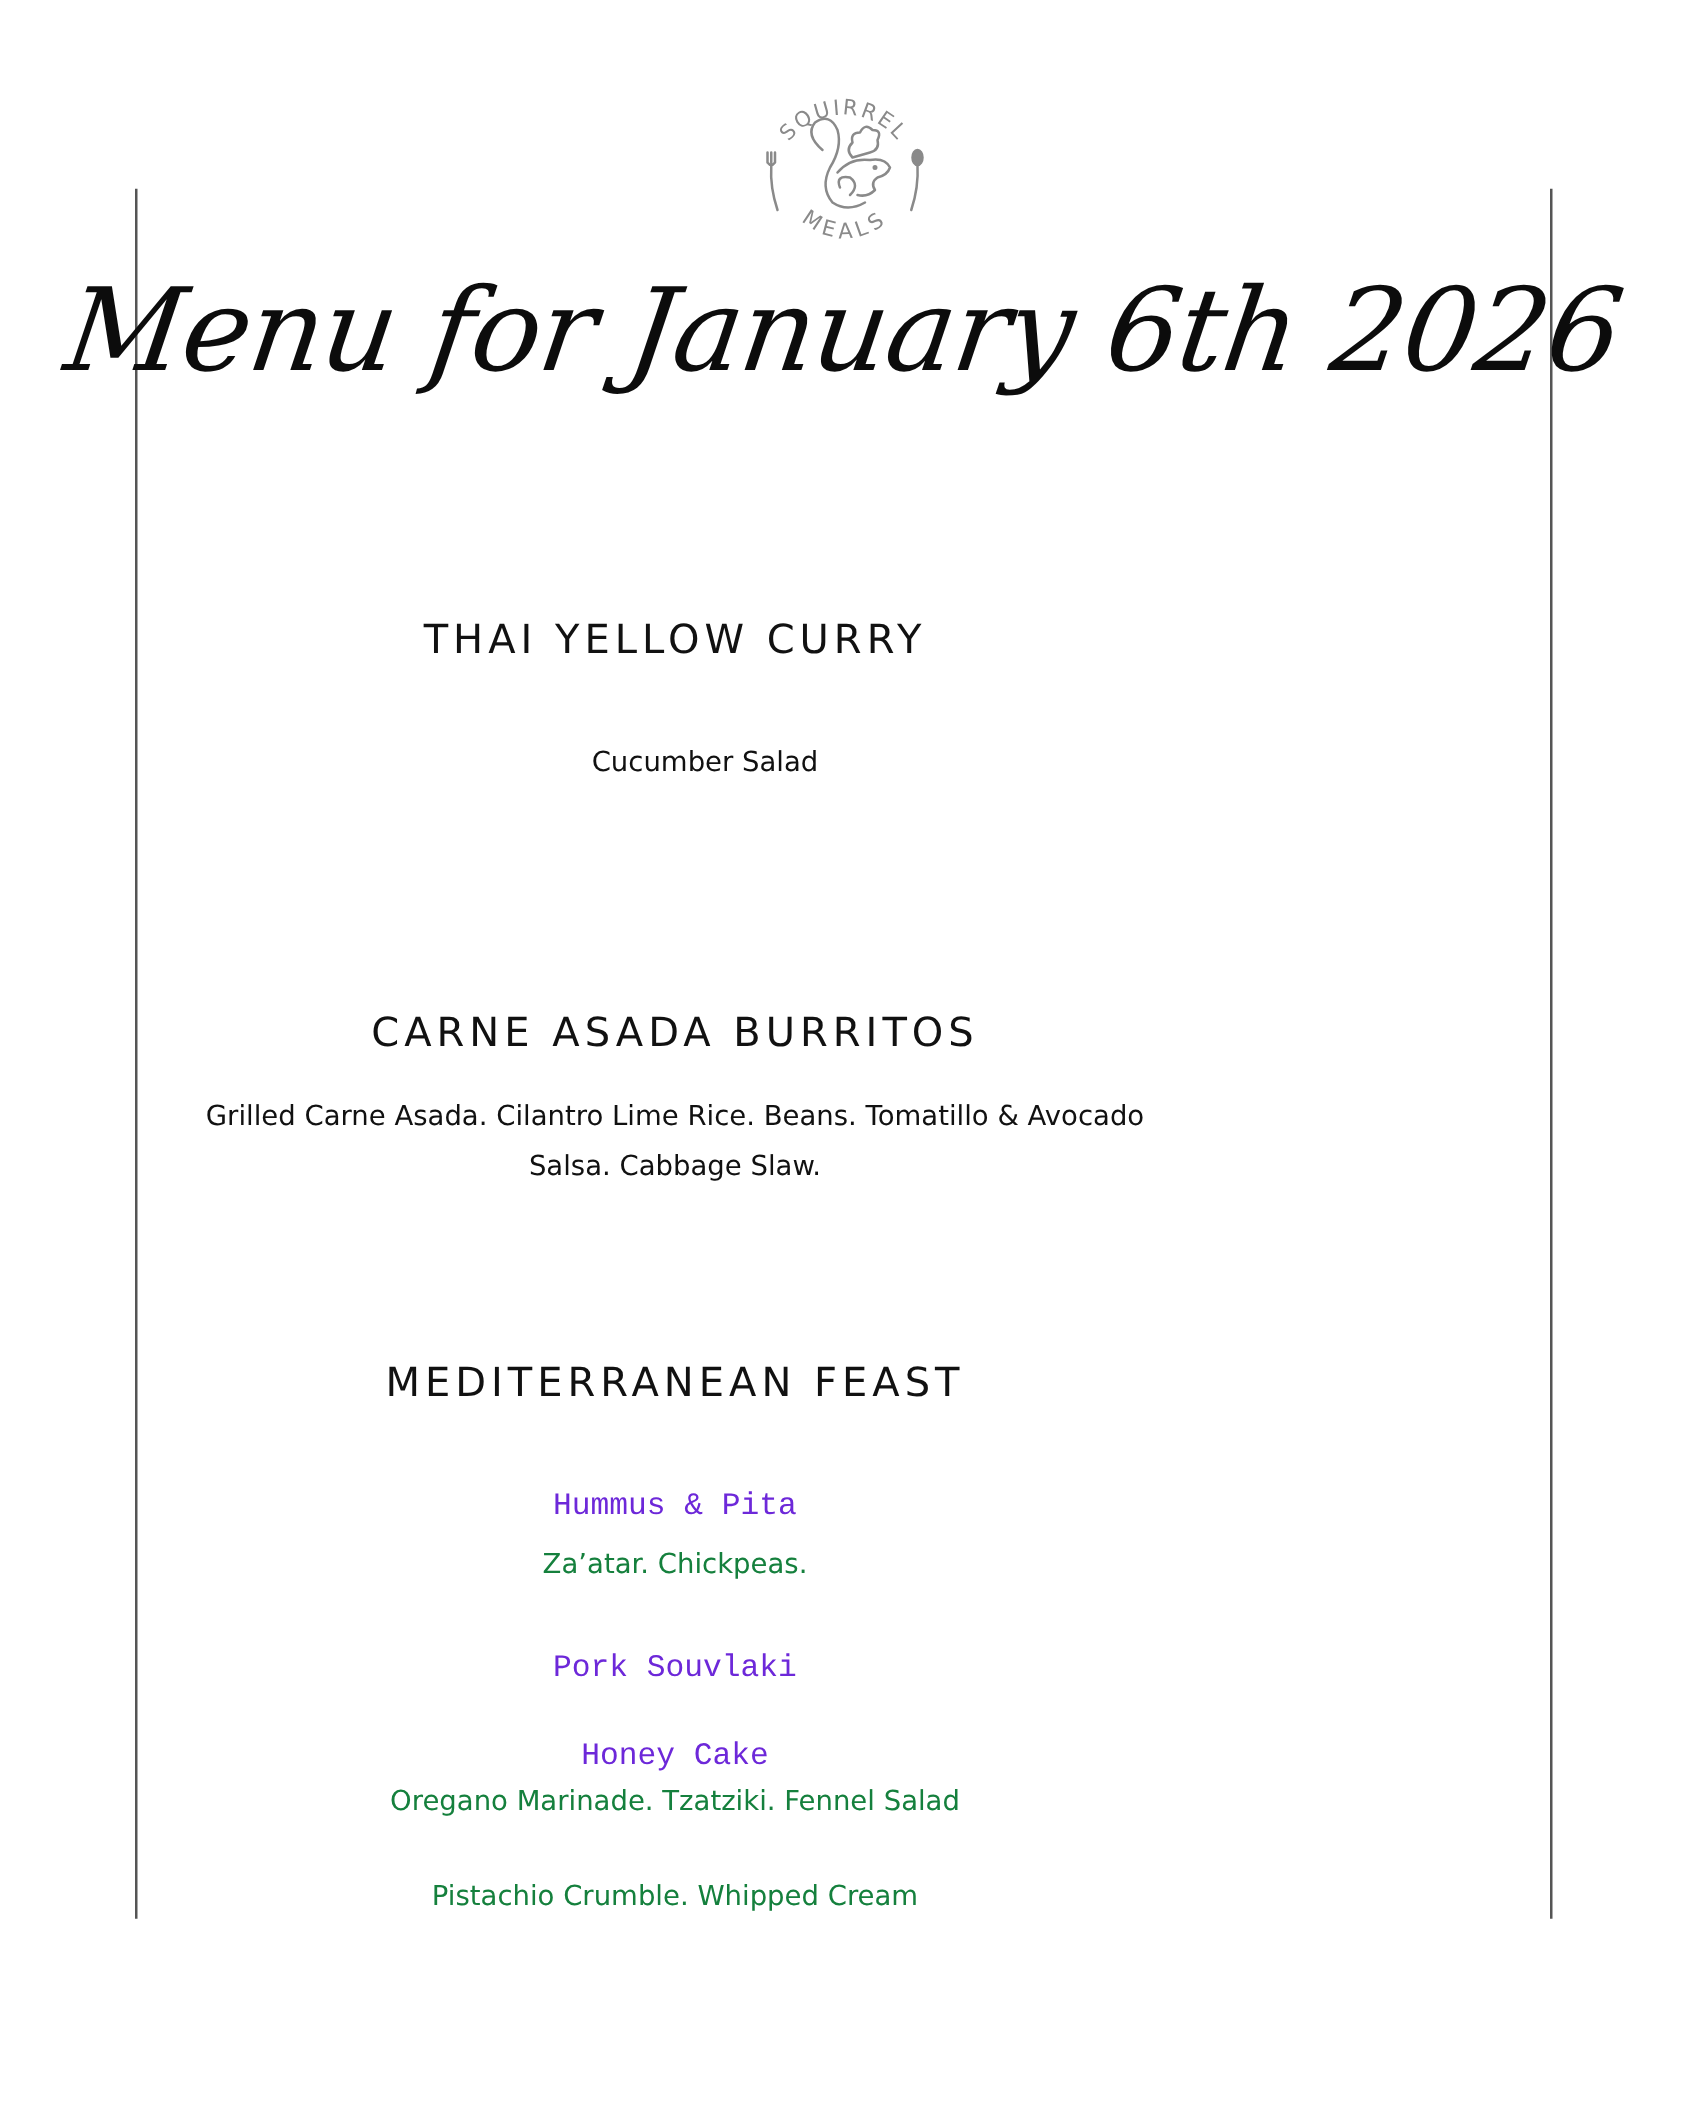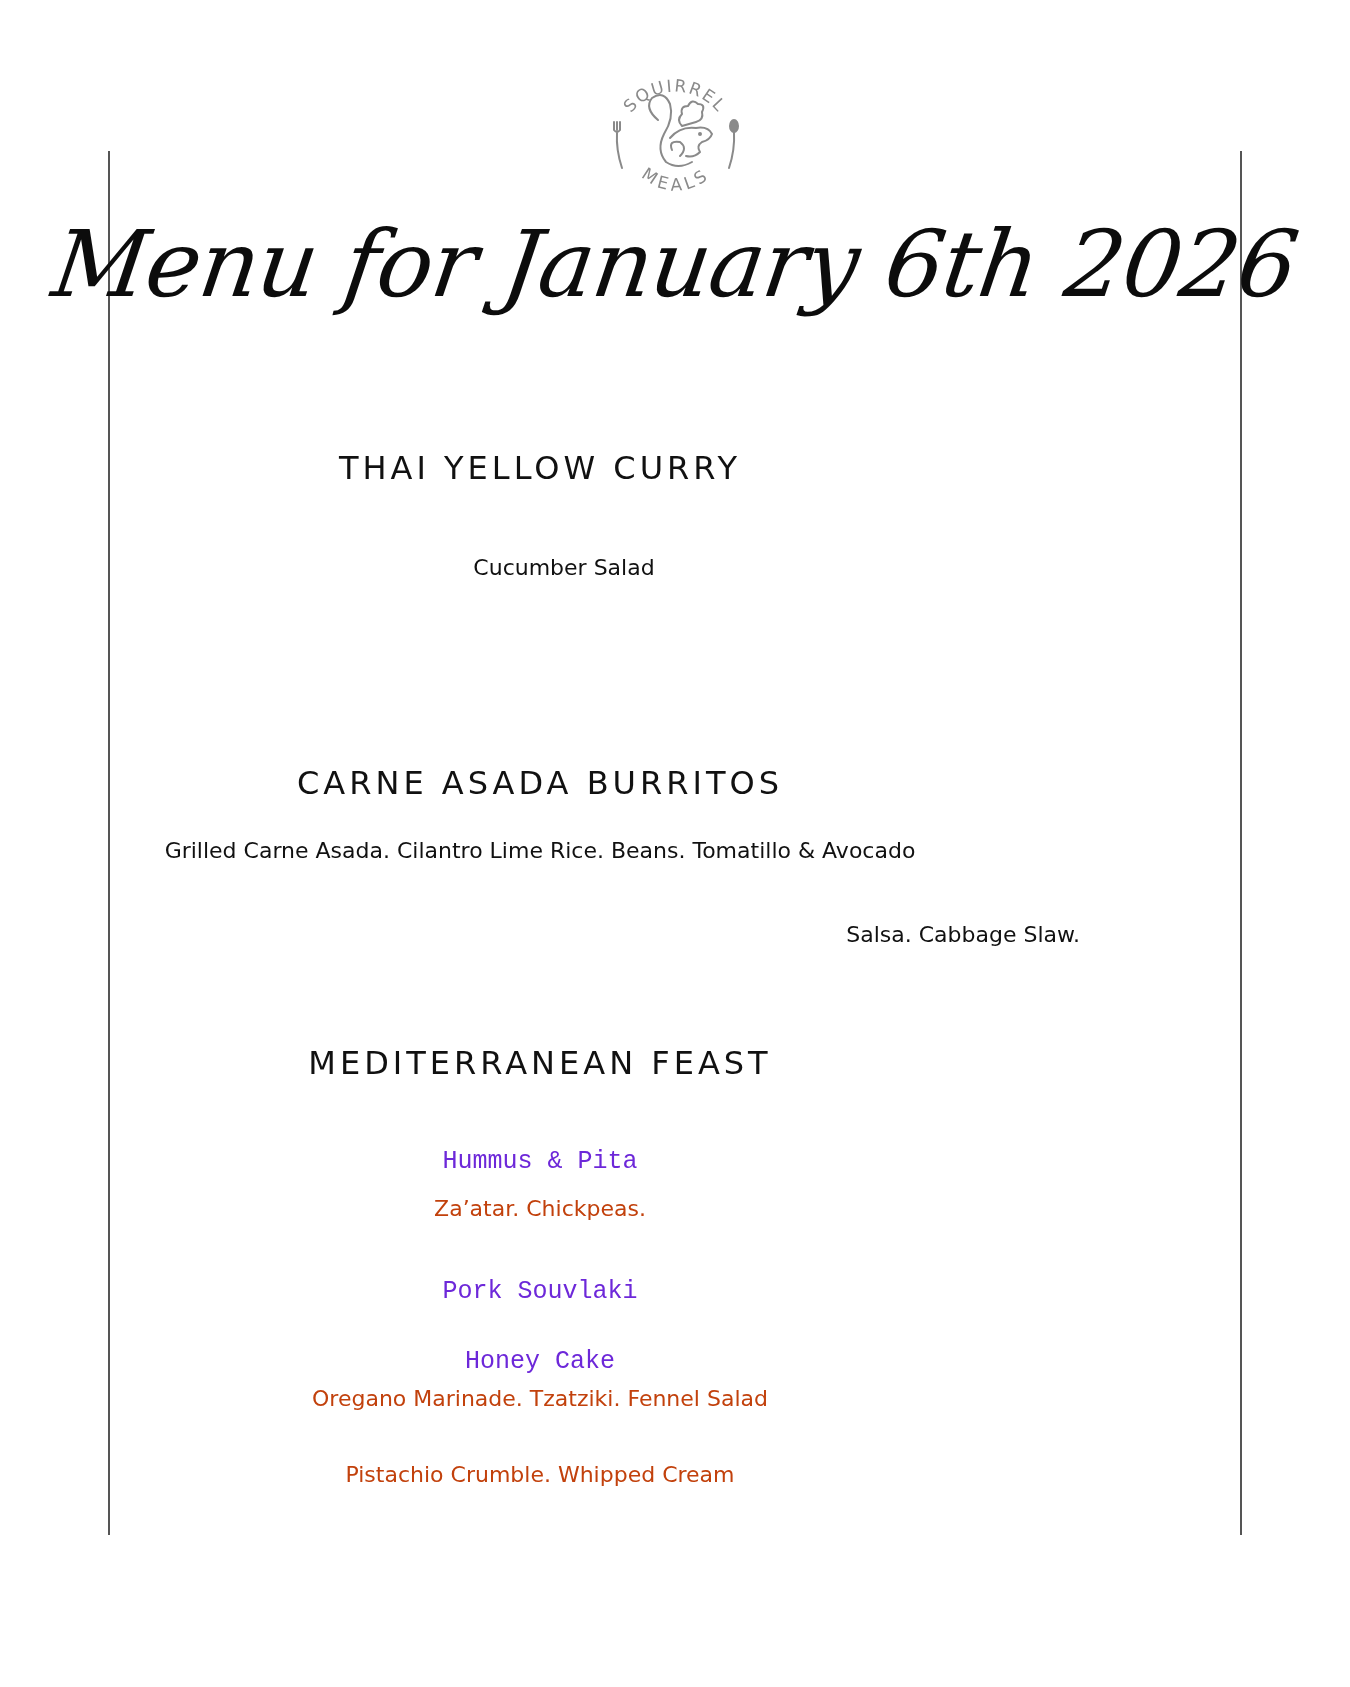--- a/index.html
+++ b/index.html
@@ -5,25 +5,25 @@
   html, body { margin: 0; padding: 0; background: #ffffff; }
   body { width: 1350px; height: 1687px; position: relative; overflow: hidden; font-family: "DejaVu Sans", sans-serif; color: #111111; }
   .page { position: absolute; left: 0; top: 0; width: 1350px; height: 1687px; background: #ffffff; }
   .rule { position: absolute; top: 151px; width: 2px; height: 1384px; background: #555555; }
   .rule.left { left: 108px; }
   .rule.right { left: 1240px; }
   .logo { position: absolute; left: 600px; top: 50px; width: 150px; height: 165px; }
   .title { position: absolute; left: 0; top: 205px; width: 1350px; text-align: center;
            font-family: "DejaVu Serif", serif; font-style: italic; font-size: 92px; line-height: 120px;
            letter-spacing: -1px; color: #0c0c0c; transform: skewX(-8deg); white-space: nowrap; }
-  .center { position: absolute; left: 0; width: 1080px; text-align: center; white-space: nowrap; }
+  .center { position: absolute; left: 0; width: 1080px; text-align: center; white-space: nowrap; margin-top: 43px; }
   .heading { font-family: "DejaVu Sans", sans-serif; font-size: 32px; letter-spacing: 4px; line-height: 40px; color: #111; }
   .desc { font-family: "DejaVu Sans", sans-serif; font-size: 22px; line-height: 30px; color: #111; }
   .subhead { font-family: Liberation Mono, monospace; font-size: 25px; line-height: 32px; color: #6d28d9; }
-  .sub { font-family: "DejaVu Sans", sans-serif; font-size: 22px; line-height: 30px; color: #c2410c; }
+  .sub { font-family: "DejaVu Sans", sans-serif; font-size: 22px; line-height: 30px; color: #15803d; }
 </style>
 </head>
 <body>
 
 <div class="page">
 
   <div class="rule left"></div>
   <div class="rule right"></div>
 
   <div class="logo">
@@ -60,21 +60,21 @@
     </svg>
   </div>
 
   <div class="title">Menu for January 6th 2026</div>
 
   <div class="center heading" style="top:448px;">THAI YELLOW CURRY</div>
   <div class="center desc" style="top:553px;padding-left:24px;">Cucumber Salad</div>
 
   <div class="center heading" style="top:763px;">CARNE ASADA BURRITOS</div>
   <div class="center desc" style="top:836px;">Grilled Carne Asada. Cilantro Lime Rice. Beans. Tomatillo &amp; Avocado</div>
-  <div class="center desc" style="top:920px;text-align:right;">Salsa. Cabbage Slaw.</div>
+  <div class="center desc" style="top:876px;">Salsa. Cabbage Slaw.</div>
 
   <div class="center heading" style="top:1043px;">MEDITERRANEAN FEAST</div>
 
   <div class="center subhead" style="top:1146px;">Hummus &amp; Pita</div>
   <div class="center sub" style="top:1194px;">Za’atar. Chickpeas.</div>
 
   <div class="center subhead" style="top:1276px;">Pork Souvlaki</div>
   <div class="center sub" style="top:1384px;">Oregano Marinade. Tzatziki. Fennel Salad</div>
 
   <div class="center subhead" style="top:1346px;">Honey Cake</div>

